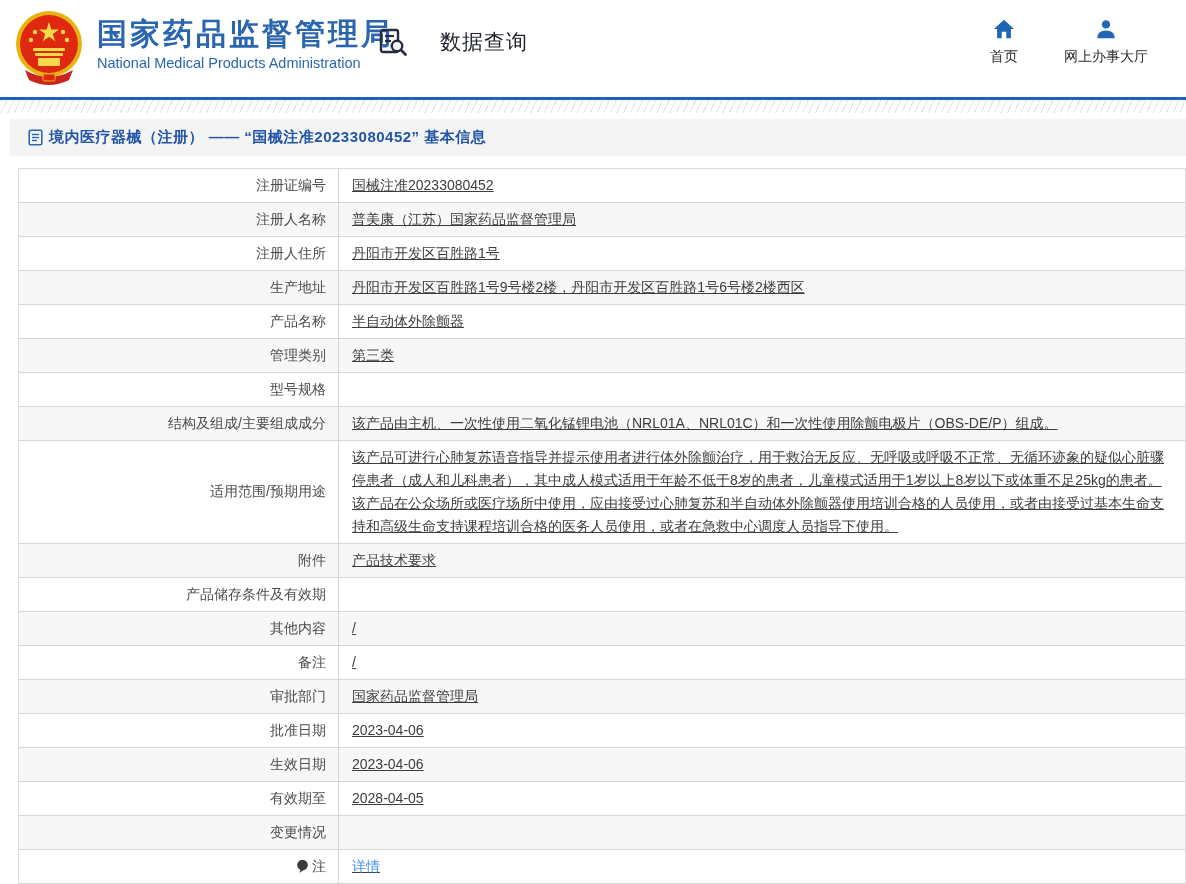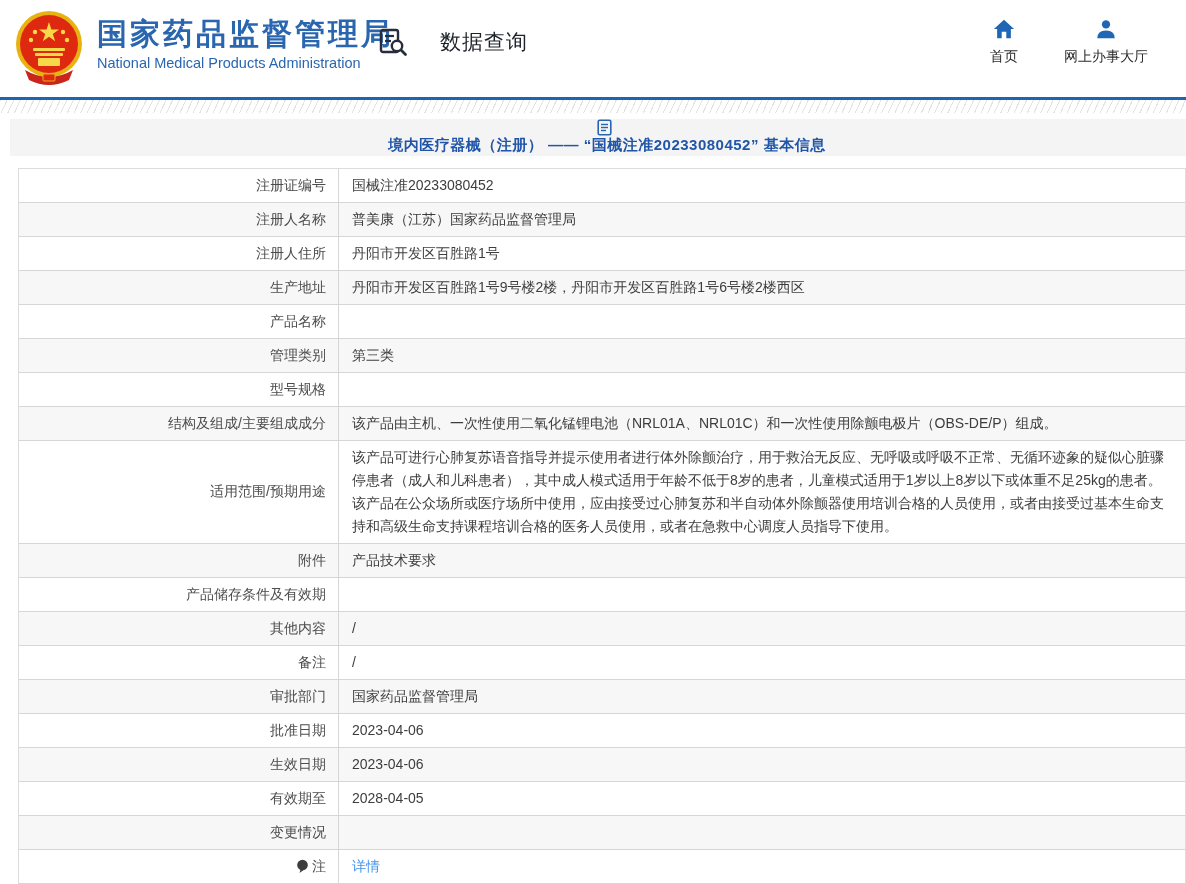--- a/index.html
+++ b/index.html
@@ -31,21 +31,20 @@
     height: 13px;
     background:
       repeating-linear-gradient(115deg, #e3e3e3 0px, #e3e3e3 1px, transparent 1px, transparent 6px);
   }
   
   .breadcrumb {
     margin: 6px 0 0 10px; height: 37px;
     background: #f4f4f4;
     display: flex; align-items: center;
     padding-left: 18px;
-    flex-direction: column;
   }
   .breadcrumb svg { width: 15px; height: 17px; margin-right: 6px; flex: none; }
   .breadcrumb-text { font-size: 15px; font-weight: 600; color: #2055a8; letter-spacing: 0.5px; }
   
   .info-table {
     margin: 12px 0 0 18px;
     border: 1px solid #dcdcdc;
     border-bottom: none;
   }
   .row { display: flex; border-bottom: 1px solid #d6d6d6; min-height: 34px; background: #fff; }
@@ -53,21 +52,21 @@
   .row-label {
     width: 320px; flex: none;
     display: flex; align-items: center; justify-content: flex-end;
     padding: 5px 12px 5px 6px;
     border-right: 1px solid #d6d6d6;
     font-size: 14px; color: #4c4c4c; text-align: left;
   }
   .row-value {
     flex: 1; display: flex; align-items: center;
     padding: 5px 14px 5px 13px;
-    font-size: 14px; color: #3d3d3d; line-height: 23px;
+    font-size: 14px; color: #3d3d3d; line-height: 23px; text-decoration: underline;
   }
   .note-icon { display: inline-flex; margin-right: 3px; }
   .note-icon svg { width: 13px; height: 15px; }
   .details-link { color: #4693ec; text-decoration: none; cursor: pointer; }
 </style>
 </head>
 <body>
 
 <div class="header">
 
@@ -145,20 +144,21 @@
   <div class="row">
       <div class="row-label">注册人住所</div>
       <div class="row-value">丹阳市开发区百胜路1号</div>
     </div>
   <div class="row">
       <div class="row-label">生产地址</div>
       <div class="row-value">丹阳市开发区百胜路1号9号楼2楼，丹阳市开发区百胜路1号6号楼2楼西区</div>
     </div>
   <div class="row">
       <div class="row-label">产品名称</div>
+      <div class="row-value">半自动体外除颤器</div>
     </div>
   <div class="row">
       <div class="row-label">管理类别</div>
       <div class="row-value">第三类</div>
     </div>
   <div class="row">
       <div class="row-label">型号规格</div>
     </div>
   <div class="row">
       <div class="row-label">结构及组成/主要组成成分</div>

